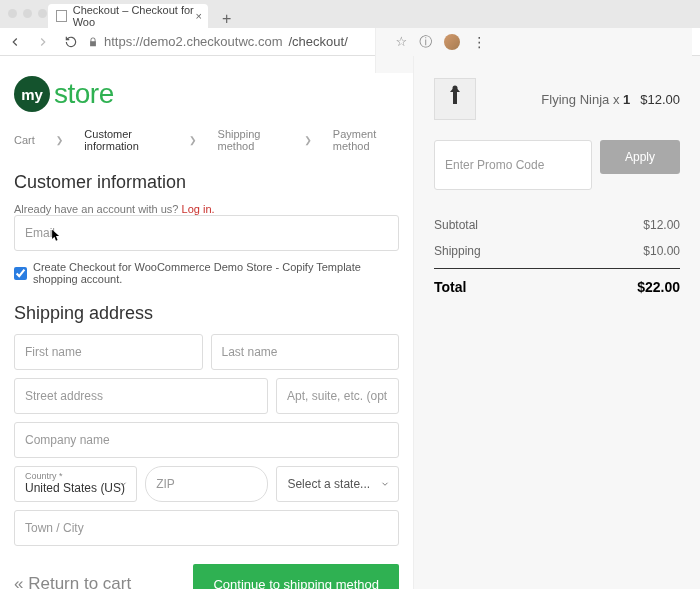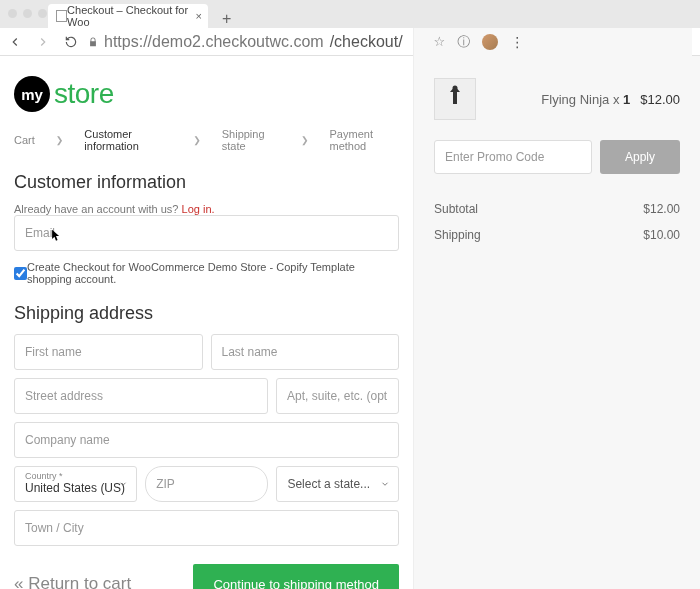--- a/index.html
+++ b/index.html
@@ -2,54 +2,54 @@
 <html><head>
 <meta charset="utf-8">
 <style>
   * { box-sizing: border-box; margin: 0; padding: 0; }
   body { font-family: -apple-system, BlinkMacSystemFont, "Segoe UI", Arial, sans-serif; background: #fff; width: 700px; height: 589px; overflow: hidden; color: #333; }
   
   .browser { width: 100%; }
   .tabstrip { height: 28px; background: #e8e8e8; display: flex; align-items: flex-end; position: relative; }
   .traffic { position:absolute; left:8px; top:9px; display:flex; gap:6px; }
   .traffic span { width:9px; height:9px; border-radius:50%; background:#d8d8d8; display:inline-block; }
-  .tab { margin-left: 48px; background: #fff; height: 24px; border-top-left-radius: 4px; border-top-right-radius: 4px; padding: 0 8px; display: flex; align-items: center; font-size: 11px; color: #444; width: 160px; position: relative; }
+  .tab { margin-left: 48px; background: #fff; height: 24px; border-top-left-radius: 4px; border-top-right-radius: 4px; padding: 0 8px; display: flex; align-items: center; gap: 6px; font-size: 11px; color: #444; width: 160px; position: relative; }
   .tab .pageicon { width:12px;height:12px;border:1px solid #999; }
   .tab .close { font-size:11px; color:#666; cursor:pointer; position:absolute; right:6px; }
   .newtab { margin-left:8px; font-size:16px; color:#666; cursor:pointer; padding:0 6px; }
   .addrbar { height: 28px; background: #fff; border-bottom:1px solid #e0e0e0; display:flex; align-items:center; padding:0 8px; gap:10px; }
   .addrbar .navicons { display:flex; align-items:center; gap:14px; }
   .addrbar svg { display:block; }
-  .addrbar .url { flex:1; display:flex; align-items:center; gap:6px; font-size:16px; color:#555; }
+  .addrbar .url { flex:1; display:flex; align-items:center; gap:6px; font-size:13px; color:#555; }
   .addrbar .url .host { color:#777; }
   .addrbar .right { display:flex; align-items:center; gap:12px; }
   .avatar { width:16px;height:16px;border-radius:50%; background:linear-gradient(135deg,#d29a6c,#a67c52); }
   .dots { font-size:14px; color:#555; }
   
   .page { display:flex; height: calc(589px - 56px); }
   .left { width:413px; padding:20px 14px 18px 14px; overflow:hidden; }
   .right { flex:1; background:#f7f7f7; padding:22px 20px; border-left:1px solid #eee; }
   
   .logo { display:flex; align-items:center; gap:4px; margin-bottom:16px; }
-  .logo-badge { width:36px;height:36px;border-radius:50%; background:#000000; color:#fff; display:flex;align-items:center;justify-content:center; font-size:15px; font-weight:600; }
+  .logo-badge { width:36px;height:36px;border-radius:50%; background:#14532d; color:#fff; display:flex;align-items:center;justify-content:center; font-size:15px; font-weight:600; }
   .logo-text { font-size:28px; color:#2fb152; font-weight:400; letter-spacing:-0.5px; }
   
   .crumbs { font-size:11px; color:#888; display:flex; align-items:center; gap:21px; margin-bottom:20px; }
   .crumbs .sep { font-size:9px; color:#aaa; }
   .crumbs .active { color:#333; }
   
   h2 { font-size:18px; font-weight:400; color:#333; margin-bottom:10px; }
   .loginrow { font-size:11px; color:#777; }
   .loginrow a { color:#c9302c; text-decoration:none; }
   
   .field { position:relative; }
   input[type=text], input[type=email], .selectbox { width:100%; height:36px; border:1px solid #ddd; border-radius:3px; padding:0 10px; font-size:12px; color:#333; background:#fff; }
   input::placeholder { color:#999; }
   .cursor { position:absolute; left:37px; top:14px; pointer-events:none; }
-  .checkrow { display:flex; align-items:center; font-size:11px; color:#555; margin:10px 0 18px; }
+  .checkrow { display:flex; align-items:center; gap:6px; font-size:11px; color:#555; margin:10px 0 18px; }
   .checkrow input { accent-color:#2a7de1; }
   .addr { display:flex; flex-direction:column; gap:8px; }
   .row { display:flex; gap:8px; }
   .row > * { flex:1; }
   .w34 { flex:0 0 66%; }
   .w33 { flex:0 0 32%; }
   .selectbox { display:flex; align-items:center; justify-content:space-between; cursor:pointer; padding-right:8px; color:#555; }
   .selectbox.country { flex-direction:column; align-items:flex-start; justify-content:center; position:relative; padding-top:4px; padding-bottom:4px; }
   .selectbox.country .lbl { font-size:9px; color:#888; line-height:1; }
   .selectbox.country .val { font-size:12px; color:#333; line-height:1.3; }
@@ -59,21 +59,21 @@
   .return { font-size:17px; color:#888; cursor:pointer; }
   .cta { background:#2fb152; color:#fff; border:none; height:40px; padding:0 20px; font-size:13px; border-radius:2px; cursor:pointer; }
   
   .cartitem { display:flex; align-items:center; gap:10px; margin-bottom:20px; }
   .thumb { width:42px; height:42px; background:#efefef; border:1px solid #ddd; display:flex;align-items:center;justify-content:center; }
   .thumb svg { }
   .cartname { flex:1; font-size:13px; color:#666;text-align:right; }
   .cartname b { color:#333; font-weight:700; }
   .cartprice { font-size:13px; color:#333; }
   .promo { display:flex; gap:8px; margin-bottom:22px; }
-  .promo input { flex:1; height:34px; }
+  .promo input { flex:1; height:50px; }
   .apply { width:80px; height:34px; background:#a9a9a9; color:#fff; border:none; border-radius:3px; font-size:12px; cursor:pointer; }
   .totals { font-size:12px; color:#666; }
   .totals .line { display:flex; justify-content:space-between; padding:6px 0; }
   .totals .grand { border-top:1px solid #333; margin-top:4px; padding-top:10px; font-weight:700; color:#000; font-size:14px; }
 </style>
 </head>
 <body>
 
 <div class="browser">
   <div class="tabstrip">
@@ -122,21 +122,21 @@
   <div class="left">
     <div class="logo">
       <div class="logo-badge">my</div>
       <div class="logo-text">store</div>
     </div>
     <div class="crumbs">
       <span>Cart</span>
       <span class="sep">❯</span>
       <span class="active">Customer information</span>
       <span class="sep">❯</span>
-      <span>Shipping state</span>
+      <span>Shipping method</span>
       <span class="sep">❯</span>
       <span>Payment method</span>
     </div>
 
     <h2>Customer information</h2>
     <div class="loginrow">
       <span>Already have an account with us? </span><a href="#">Log in.</a>
     </div>
     <div class="field">
       <input type="email" placeholder="Email" style="">
@@ -204,15 +204,19 @@
     </div>
     <div class="totals">
       <div class="line">
         <span>Subtotal</span>
         <span>$12.00</span>
       </div>
       <div class="line">
         <span>Shipping</span>
         <span>$10.00</span>
       </div>
+      <div class="line grand">
+        <span>Total</span>
+        <span>$22.00</span>
+      </div>
     </div>
   </div>
 </div>
 
 </body></html>

